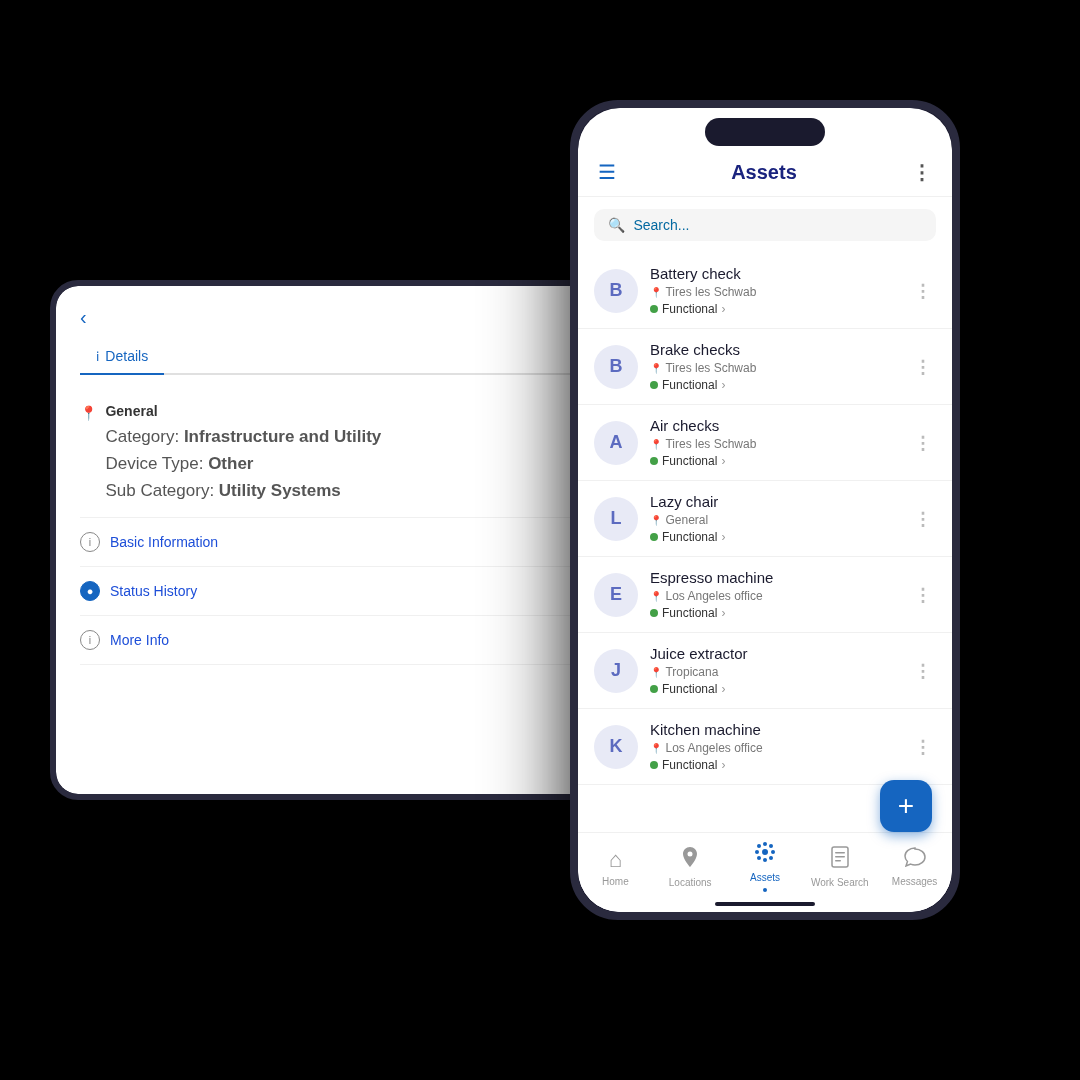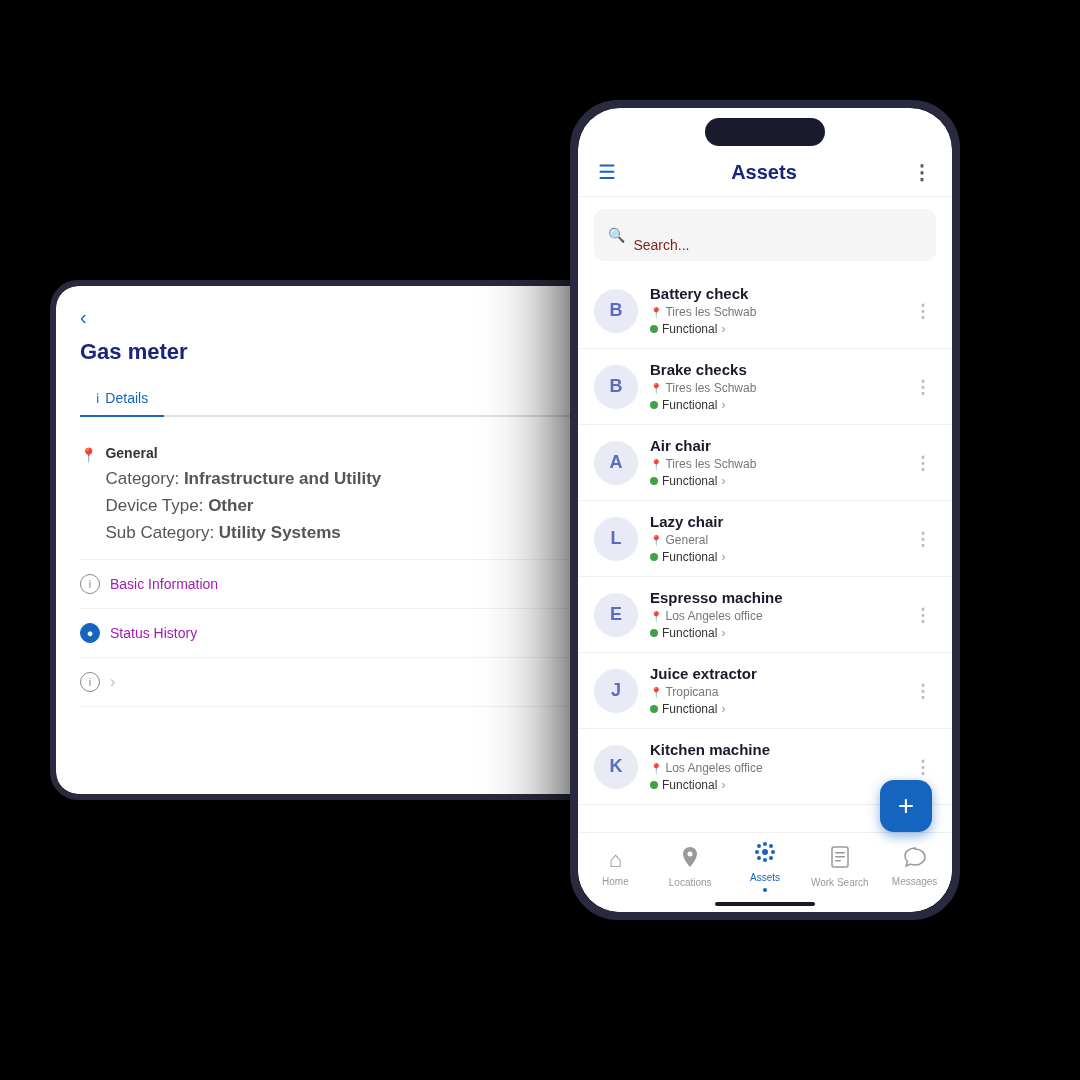--- a/index.html
+++ b/index.html
@@ -119,21 +119,21 @@
       margin-right: 10px;
       flex-shrink: 0;
     }
     .tablet-collapsible-icon.blue {
       background: #1565c0;
       border-color: #1565c0;
       color: #fff;
     }
     .tablet-collapsible-label {
       font-size: 14px;
-      color: #a21caf;
+      color: #1d4ed8;
       flex: 1;
     }
     .tablet-chevron {
       color: #bbb;
       font-size: 16px;
     }
     .status-dot-green {
       width: 9px;
       height: 9px;
       border-radius: 50%;
@@ -205,25 +205,24 @@
       padding: 8px 14px;
       gap: 8px;
     }
     .phone-search-icon {
       color: #999;
       font-size: 14px;
     }
     .phone-search-input {
       flex: 1;
       font-size: 14px;
-      color: #7f1d1d;
+      color: #0369a1;
       background: transparent;
       border: none;
       outline: none;
-      margin-top: 20px;
     }
     .phone-list {
       flex: 1;
       overflow-y: auto;
       overflow-x: hidden;
     }
     .phone-list-item {
       display: flex;
       align-items: center;
       padding: 12px 16px;
@@ -242,21 +241,21 @@
       font-weight: 600;
       color: #5c6bc0;
       flex-shrink: 0;
     }
     .asset-info {
       flex: 1;
       min-width: 0;
     }
     .asset-name {
       font-size: 15px;
-      font-weight: 700;
+      font-weight: 400;
       color: #1a1a2e;
       margin-bottom: 3px;
     }
     .asset-location {
       font-size: 12px;
       color: #777;
       display: flex;
       align-items: center;
       gap: 3px;
       margin-bottom: 3px;
@@ -356,21 +355,20 @@
 </head>
 <body>
 
 <div class="tablet">
   <div class="tablet-screen">
 
     <div class="tablet-back-btn">
       <span>‹</span>
     </div>
 
-    <div class="tablet-title">Gas meter</div>
 
     <div class="tablet-tabs">
       <div class="tablet-tab active">
         <span style="color:#1565c0;font-size:13px;">ℹ</span>
         <span>Details</span>
       </div>
     </div>
 
     <div class="tablet-section">
       <div class="tablet-section-icon">📍</div>
@@ -393,20 +391,21 @@
       <div class="tablet-collapsible-label">Basic Information</div>
       <div class="tablet-chevron">›</div>
     </div>
     <div class="tablet-collapsible">
       <div class="tablet-collapsible-icon blue">●</div>
       <div class="tablet-collapsible-label">Status History</div>
       <div class="tablet-chevron">›</div>
     </div>
     <div class="tablet-collapsible">
       <div class="tablet-collapsible-icon">ℹ</div>
+      <div class="tablet-collapsible-label">More Info</div>
       <div class="tablet-chevron">›</div>
     </div>
 
     <div style="position:absolute;right:0;top:48%;display:flex;align-items:center;gap:6px;padding-right:16px;">
       <span class="status-dot-green"></span>
       <span style="font-size:13px;color:#333;">Functional</span>
       <span style="color:#999;font-size:14px;">›</span>
     </div>
 
     <div style="position:absolute;right:12px;top:12px;font-size:20px;color:#555;font-weight:700;">⋮</div>
@@ -460,21 +459,21 @@
             <span>Functional</span>
             <span class="asset-status-chevron">›</span>
           </div>
         </div>
         <span class="asset-more">⋮</span>
       </div>
 
       <div class="phone-list-item">
         <div class="asset-avatar">A</div>
         <div class="asset-info">
-          <div class="asset-name">Air chair</div>
+          <div class="asset-name">Air checks</div>
           <div class="asset-location">
             <span style="font-size:10px;">📍</span>
             <span>Tires les Schwab</span>
           </div>
           <div class="asset-status">
             <span class="asset-status-dot"></span>
             <span>Functional</span>
             <span class="asset-status-chevron">›</span>
           </div>
         </div>

